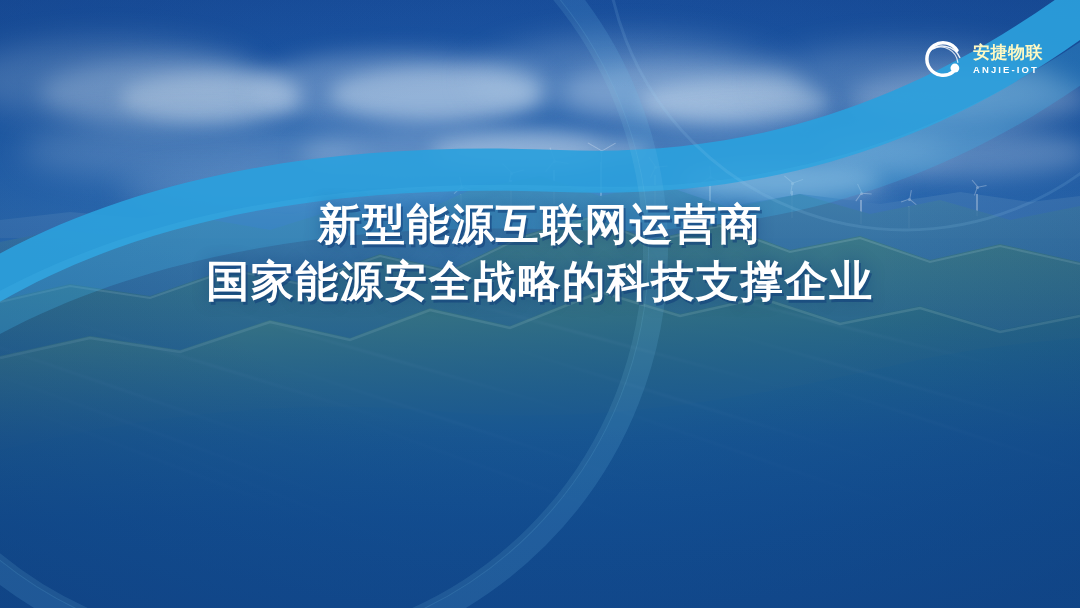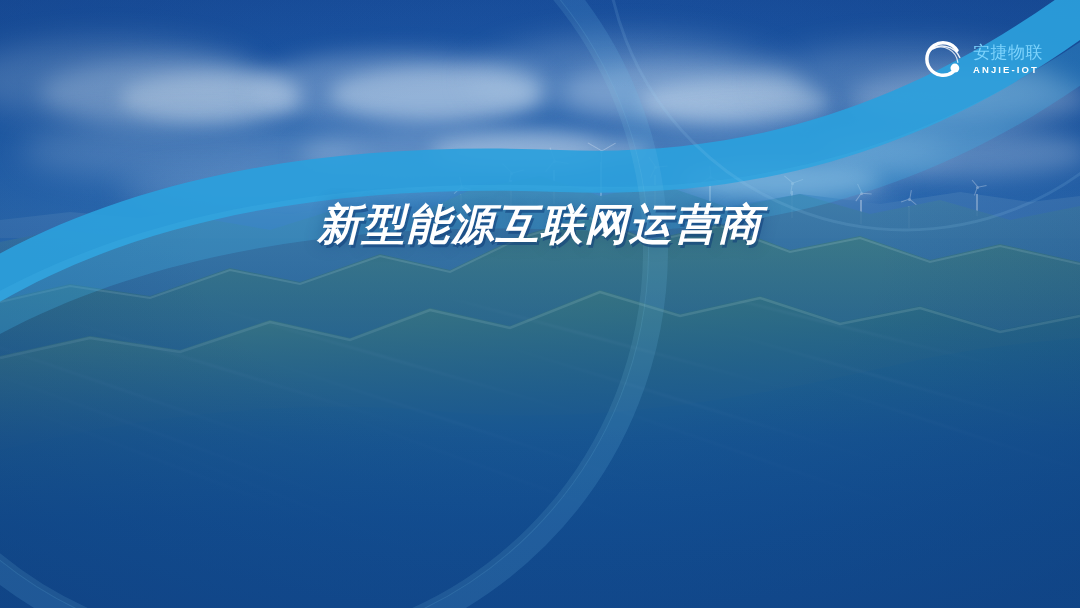--- a/index.html
+++ b/index.html
@@ -156,23 +156,23 @@
     flex: 0 0 auto;
   }
   .logo-mark svg { display: block; width: 100%; height: 100%; }
   .logo-text {
     display: flex;
     flex-direction: column;
     justify-content: center;
     line-height: 1;
   }
   .logo-cn {
-    color: #7dd3fc;
+    color: #fef9c3;
     font-size: 17px;
-    font-weight: 400;
+    font-weight: 700;
     letter-spacing: 0.5px;
     white-space: nowrap;
   }
   .logo-en {
     color: #ffffff;
     font-size: 9.5px;
     font-weight: 700;
     letter-spacing: 2.1px;
     margin-top: 4px;
     white-space: nowrap;
@@ -190,21 +190,20 @@
   .headline {
     color: #ffffff;
     font-weight: 700;
     font-size: 43px;
     line-height: 1.33;
     letter-spacing: 1.5px;
     text-shadow:
       2px 3px 0 rgba(17,62,122,0.55),
       0 0 16px rgba(12,50,110,0.45);
     white-space: nowrap;
-    font-style: italic;
   }
   .subline {
     margin-top: 26px;
     color: #ffffff;
     font-weight: 700;
     font-size: 21.5px;
     letter-spacing: 0.6px;
     text-shadow:
       1px 2px 0 rgba(17,62,122,0.5),
       0 0 12px rgba(12,50,110,0.4);
@@ -451,15 +450,16 @@
       </svg>
     </div>
     <div class="logo-text">
       <div class="logo-cn">安捷物联</div>
       <div class="logo-en">ANJIE-IOT</div>
     </div>
   </div>
 
   <div class="copy">
     <div class="headline">新型能源互联网运营商</div>
+    <div class="headline l2">国家能源安全战略的科技支撑企业</div>
   </div>
 
 </div>
 
 </body></html>

